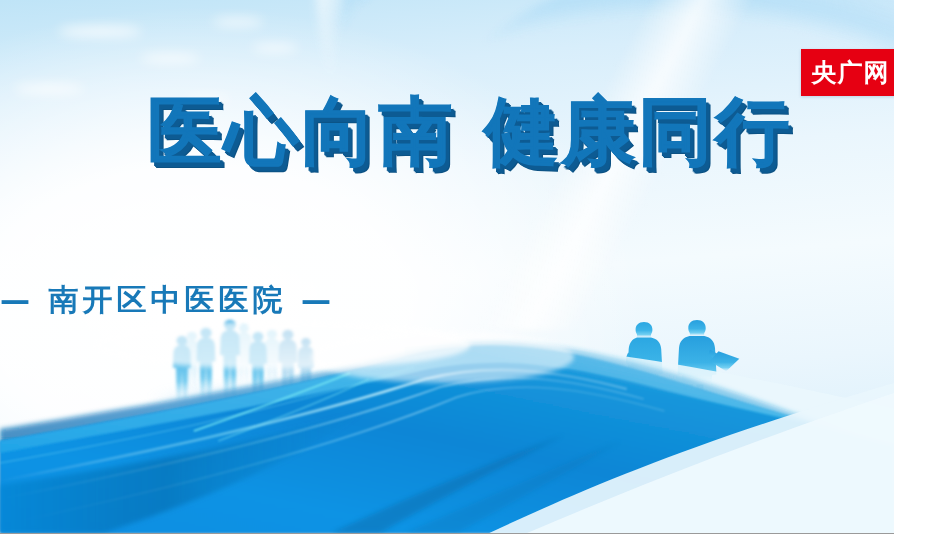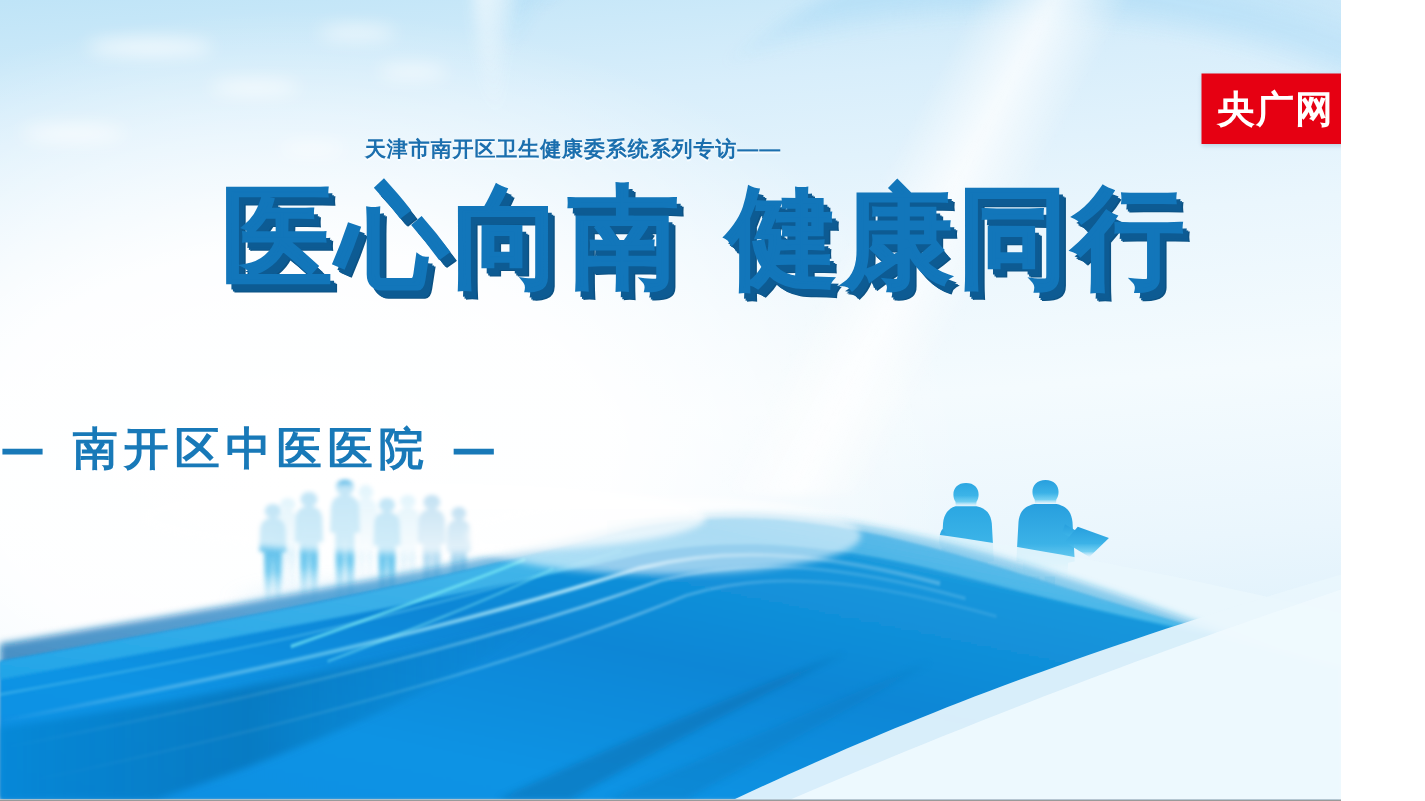--- a/index.html
+++ b/index.html
@@ -200,21 +200,20 @@
     <div class="cloud" style="left:252px;top:44px;width:46px;height:8px;"></div>
     <div class="cloud" style="left:14px;top:84px;width:70px;height:10px;"></div>
     <div class="cloud" style="left:186px;top:96px;width:44px;height:7px;"></div>
   </div>
 
   <div class="logo-badge">
     <span class="logo-text">央广网</span>
   </div>
 
   <div class="headline">
-    <div class="eyebrow">天津市南开区卫生健康委系统系列专访——</div>
     <div class="maintitle">医心向南 健康同行</div>
   </div>
 
   <div class="subheading">
     <span class="sub-text">— 南开区中医医院 —</span>
   </div>
 
   <div class="crowd-glow"></div>
   <div class="ground-glow"></div>
 

